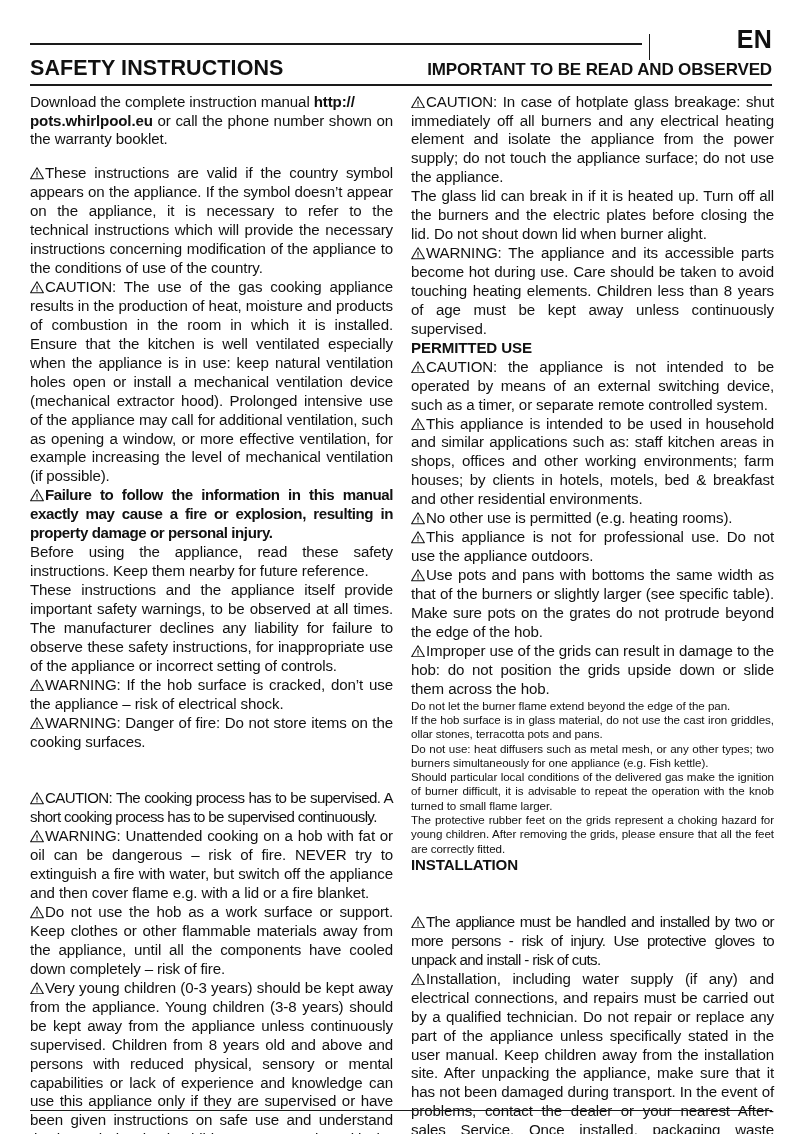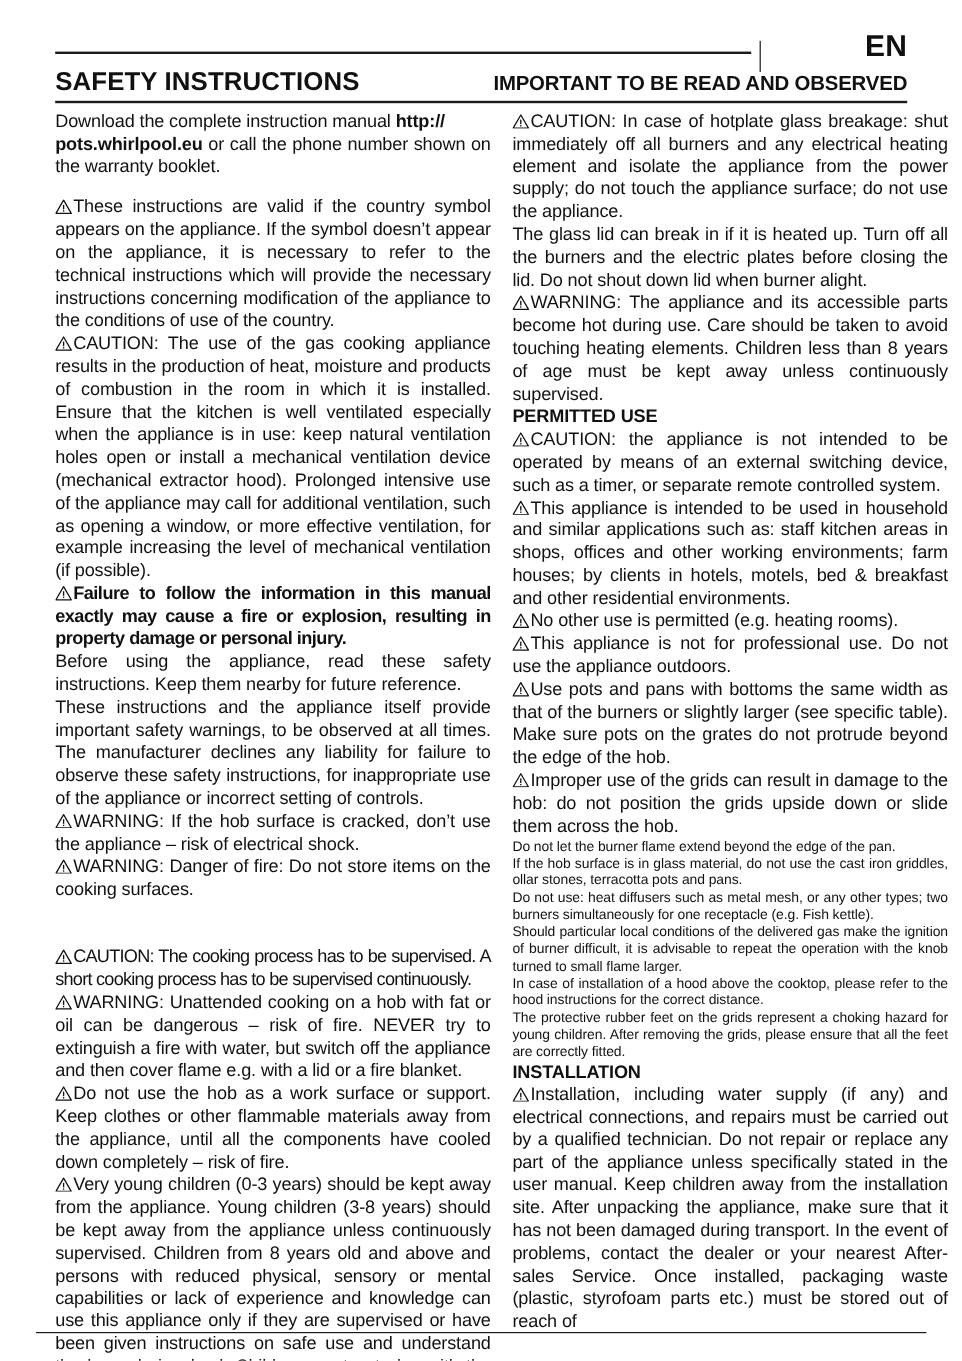--- a/index.html
+++ b/index.html
@@ -12,21 +12,21 @@
     height: 1134px;
     font-family: "Liberation Sans", sans-serif;
     color: #111111;
     -webkit-font-smoothing: antialiased;
   }
   .page {
     position: relative;
     width: 802px;
     height: 1134px;
     box-sizing: border-box;
-    padding: 0 46px;
+    padding: 0 30px;
   }
 
   
   .header {
     position: relative;
     padding-top: 22px;
   }
   .lang-row {
     position: relative;
     height: 26px;
@@ -279,27 +279,31 @@
             </svg></span><span class="vtight">Use pots and pans with bottoms the same width as</span> <span class="vtight">that of the burners or slightly larger (see specific table).</span> <span class="vtight">Make sure pots on the grates do not protrude beyond</span> the edge of the hob.</p>
 
       <p><span class="warn"><svg width="14" height="12.5" viewBox="0 0 28 25">
               <path d="M14 1.6 L26.8 23.6 L1.2 23.6 Z" fill="none" stroke="#111" stroke-width="2.1" stroke-linejoin="round"></path>
               <rect x="12.9" y="9.4" width="2.2" height="7.6" fill="#111"></rect>
               <rect x="12.9" y="18.5" width="2.2" height="2.3" fill="#111"></rect>
             </svg></span>Improper use of the grids can result in damage to <span class="vtight">the hob: do not position the grids upside down or slide</span> them across the hob.</p>
 
       <p class="small">Do not let the burner flame extend beyond the edge of the pan.</p>
       <p class="small">If the hob surface is in glass material, do not use the cast iron griddles, ollar stones, terracotta pots and pans.</p>
-      <p class="small">Do not use: heat diffusers such as metal mesh, or any other types; two burners simultaneously for one receptacle (e.g. Fish kettle).</p>
+      <p class="small">Do not use: heat diffusers such as metal mesh, or any other types; two burners simultaneously for one appliance (e.g. Fish kettle).</p>
       <p class="small">Should particular local conditions of the delivered gas make the ignition of burner difficult, it is advisable to repeat the operation with the knob turned to small flame larger.</p>
-      <p class="small">In case of installation of a hood above the cooktop, please refer to the hood instructions for the correct distance.</p>
       <p class="small">The protective rubber feet on the grids represent a choking hazard for young children. After removing the grids, please ensure that all the feet are correctly fitted.</p>
 
       <p class="section-head">INSTALLATION</p>
 
+      <p class="vtight"><span class="warn"><svg width="14" height="12.5" viewBox="0 0 28 25">
+              <path d="M14 1.6 L26.8 23.6 L1.2 23.6 Z" fill="none" stroke="#111" stroke-width="2.1" stroke-linejoin="round"></path>
+              <rect x="12.9" y="9.4" width="2.2" height="7.6" fill="#111"></rect>
+              <rect x="12.9" y="18.5" width="2.2" height="2.3" fill="#111"></rect>
+            </svg></span>The appliance must be handled and installed by two or more persons - risk of injury. Use protective gloves to unpack and install - risk of cuts.</p>
 
 
       <p><span class="warn"><svg width="14" height="12.5" viewBox="0 0 28 25">
               <path d="M14 1.6 L26.8 23.6 L1.2 23.6 Z" fill="none" stroke="#111" stroke-width="2.1" stroke-linejoin="round"></path>
               <rect x="12.9" y="9.4" width="2.2" height="7.6" fill="#111"></rect>
               <rect x="12.9" y="18.5" width="2.2" height="2.3" fill="#111"></rect>
             </svg></span>Installation, including water supply (if any) and electrical connections, and repairs must be carried out by a qualified technician. Do not repair or replace any part of the appliance unless specifically stated in the user manual. Keep children away from the installation site. After unpacking the appliance, make sure that it has not been damaged during transport. In the event of problems, contact the dealer or your nearest After-sales Service. Once installed, packaging waste (plastic, styrofoam parts etc.) must be stored out of reach of</p>
 
     </div>
   </div>

